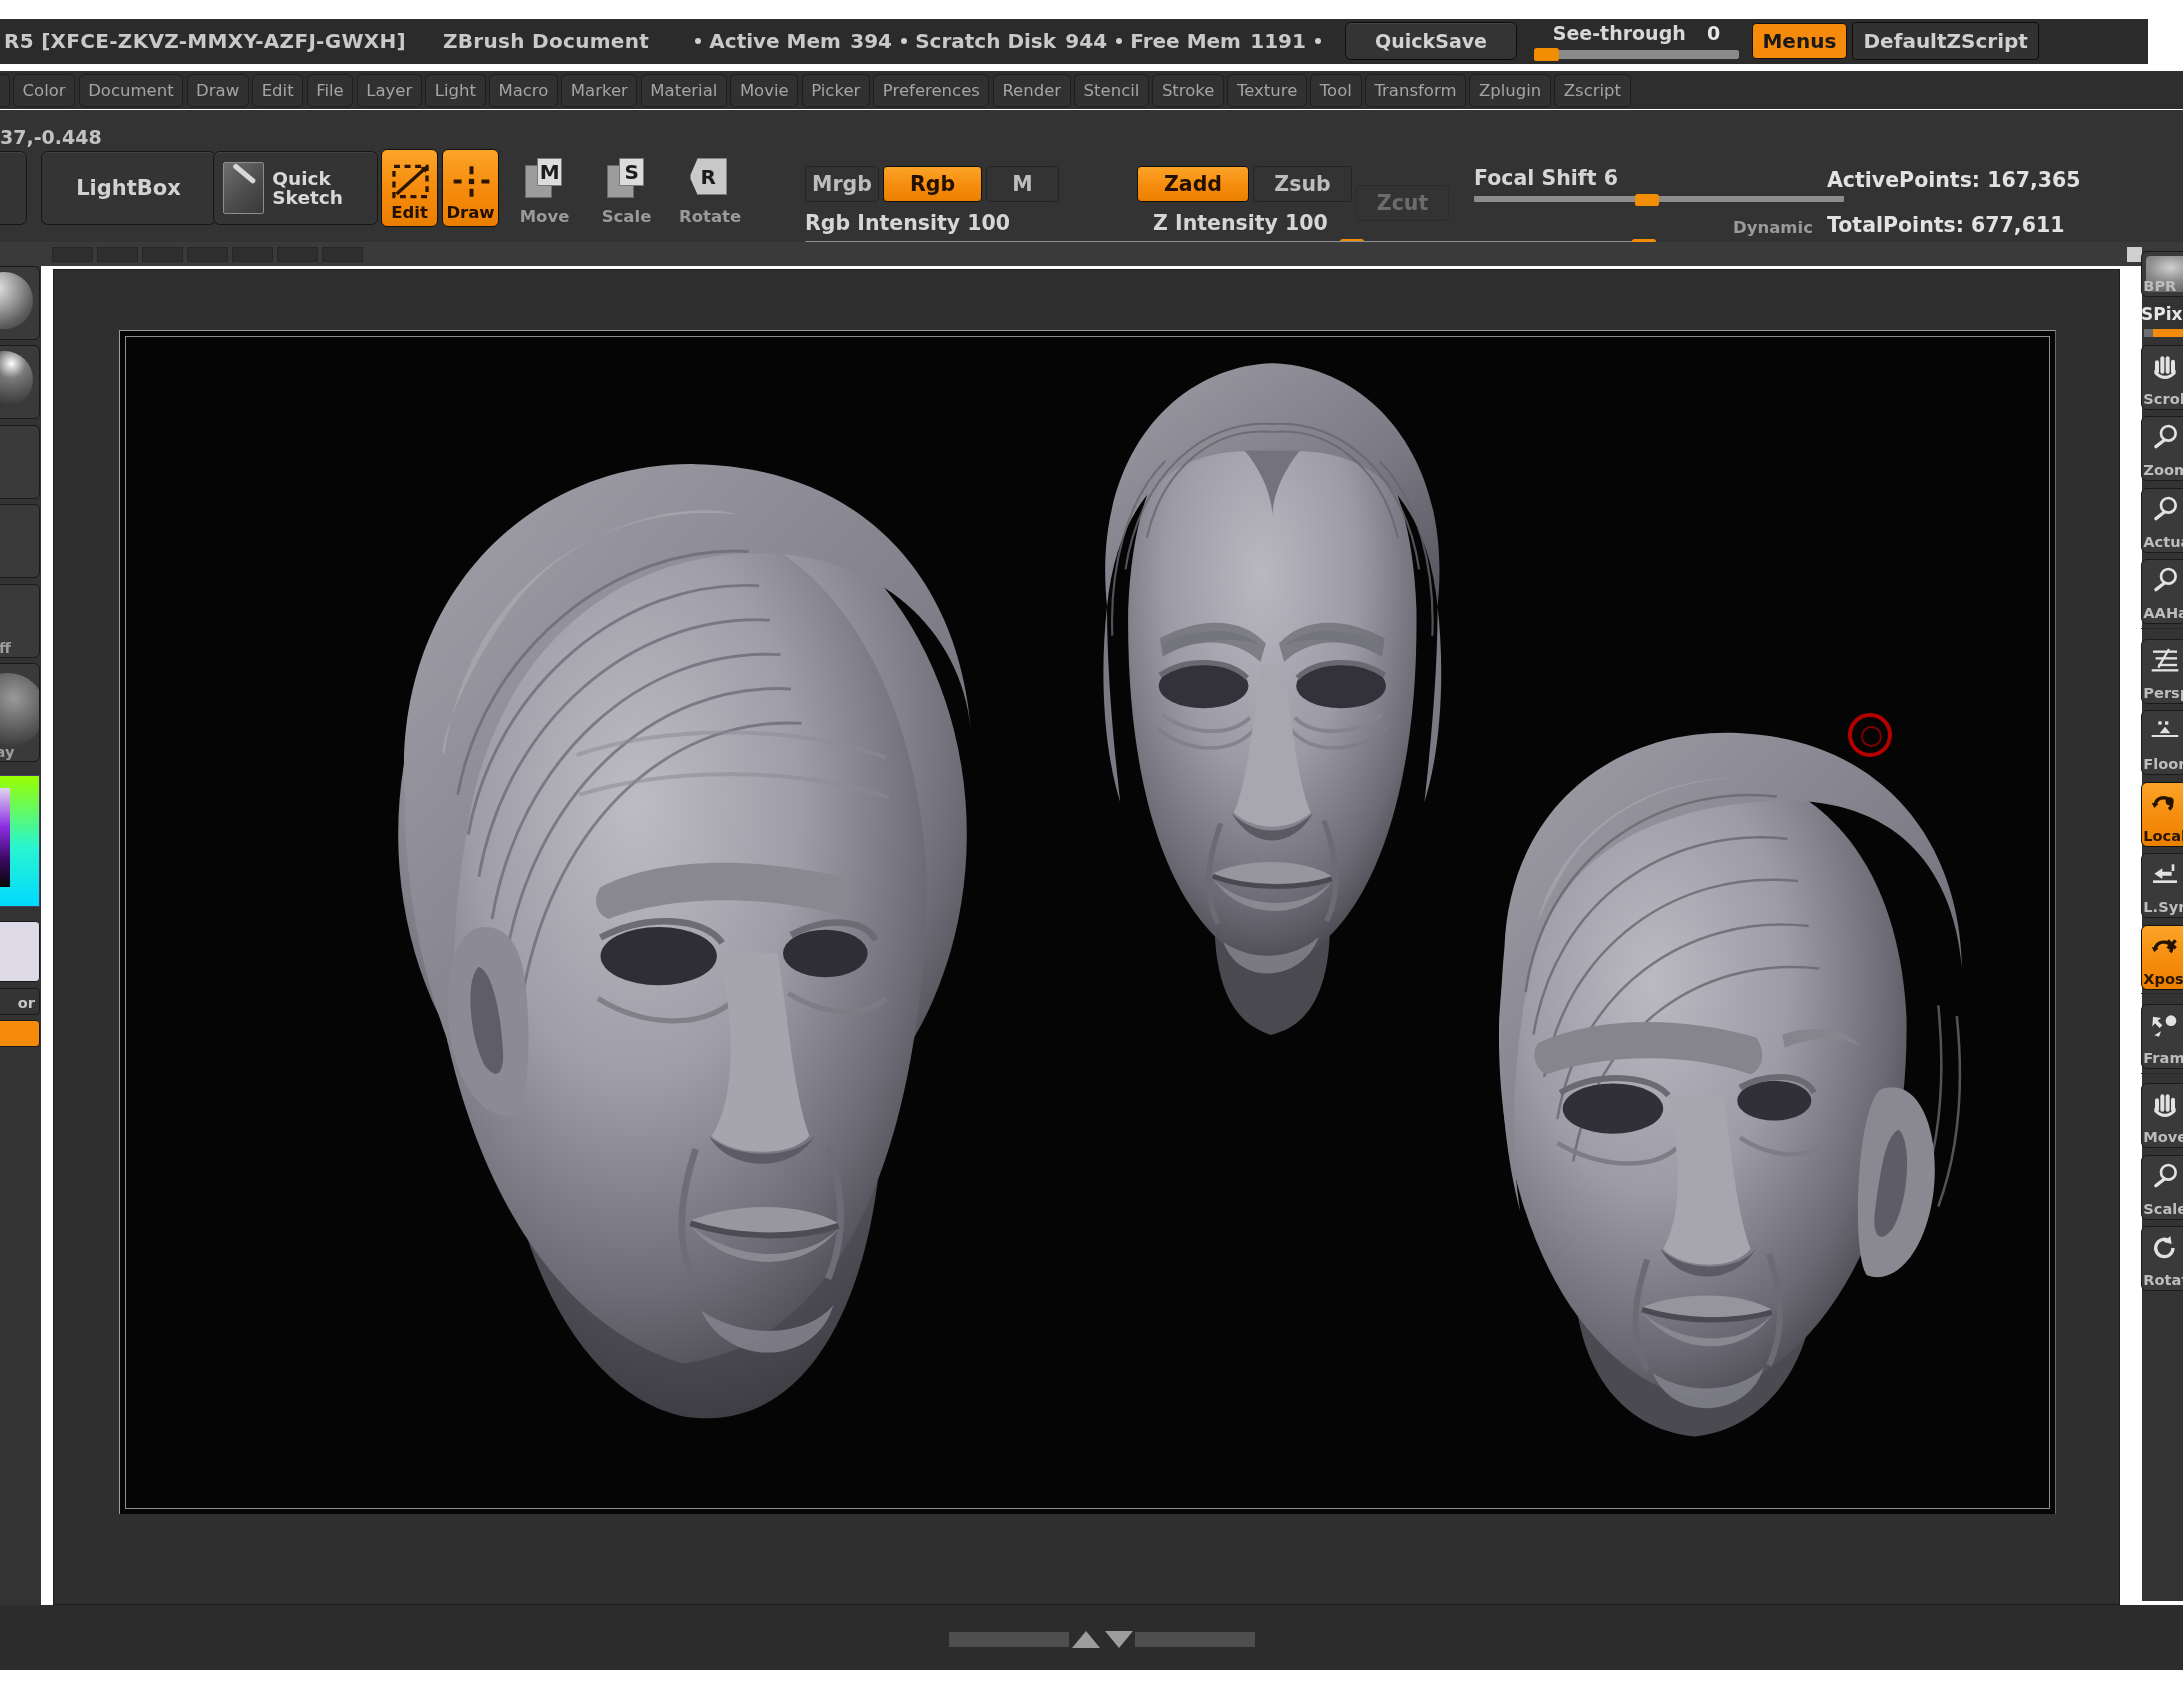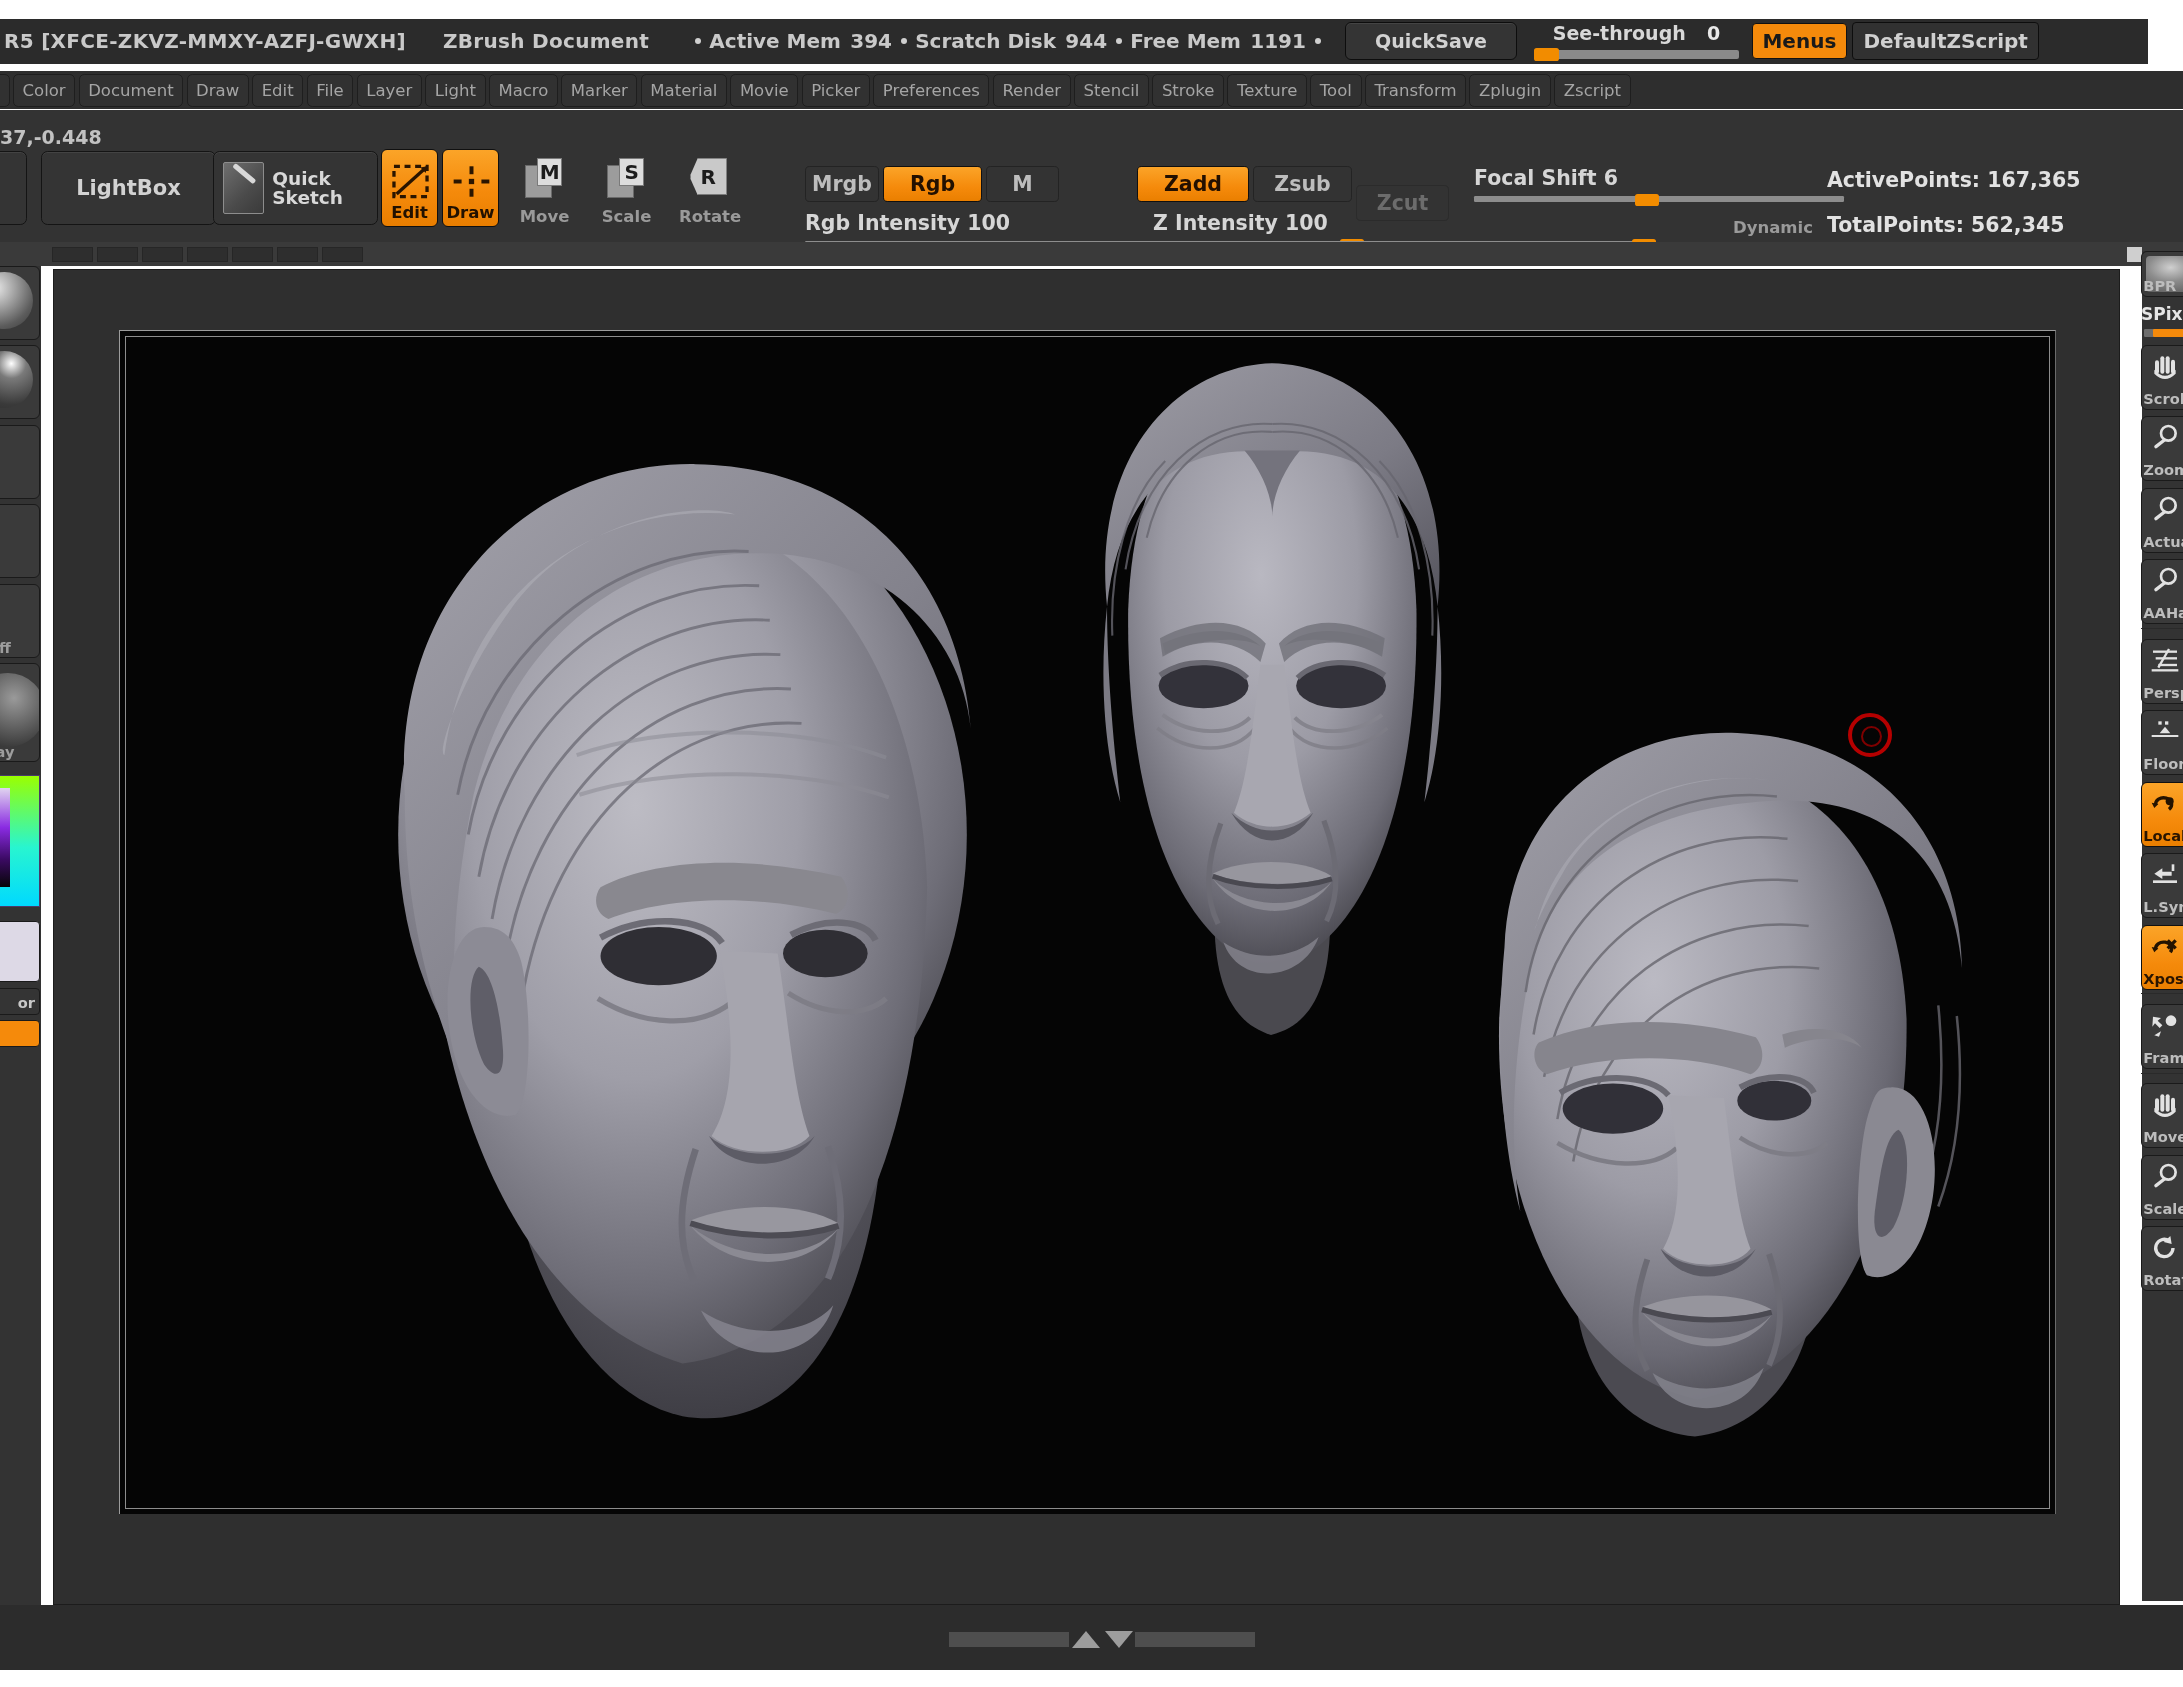--- a/index.html
+++ b/index.html
@@ -575,21 +575,21 @@
 
       <div class="slider-block" id="drawsz">
         <div class="slider-label">Draw Size 50</div>
         <div class="sl-track" style="left:0;top:30px;width:370px"></div>
         <div class="sl-knob" style="left:65px;top:28px"></div>
       </div>
 
       <div class="dynamic-lbl">Dynamic</div>
 
       <div class="pts" id="activePts">ActivePoints: 167,365</div>
-      <div class="pts" id="totalPts">TotalPoints: 562,345</div>
+      <div class="pts" id="totalPts">TotalPoints: 677,611</div>
     </div>
   </div>
 
   <div class="shelf">
     <div class="shelf-tabs">
       <div class="shelf-tab"></div>
       <div class="shelf-tab"></div>
       <div class="shelf-tab"></div>
       <div class="shelf-tab"></div>
       <div class="shelf-tab"></div>

